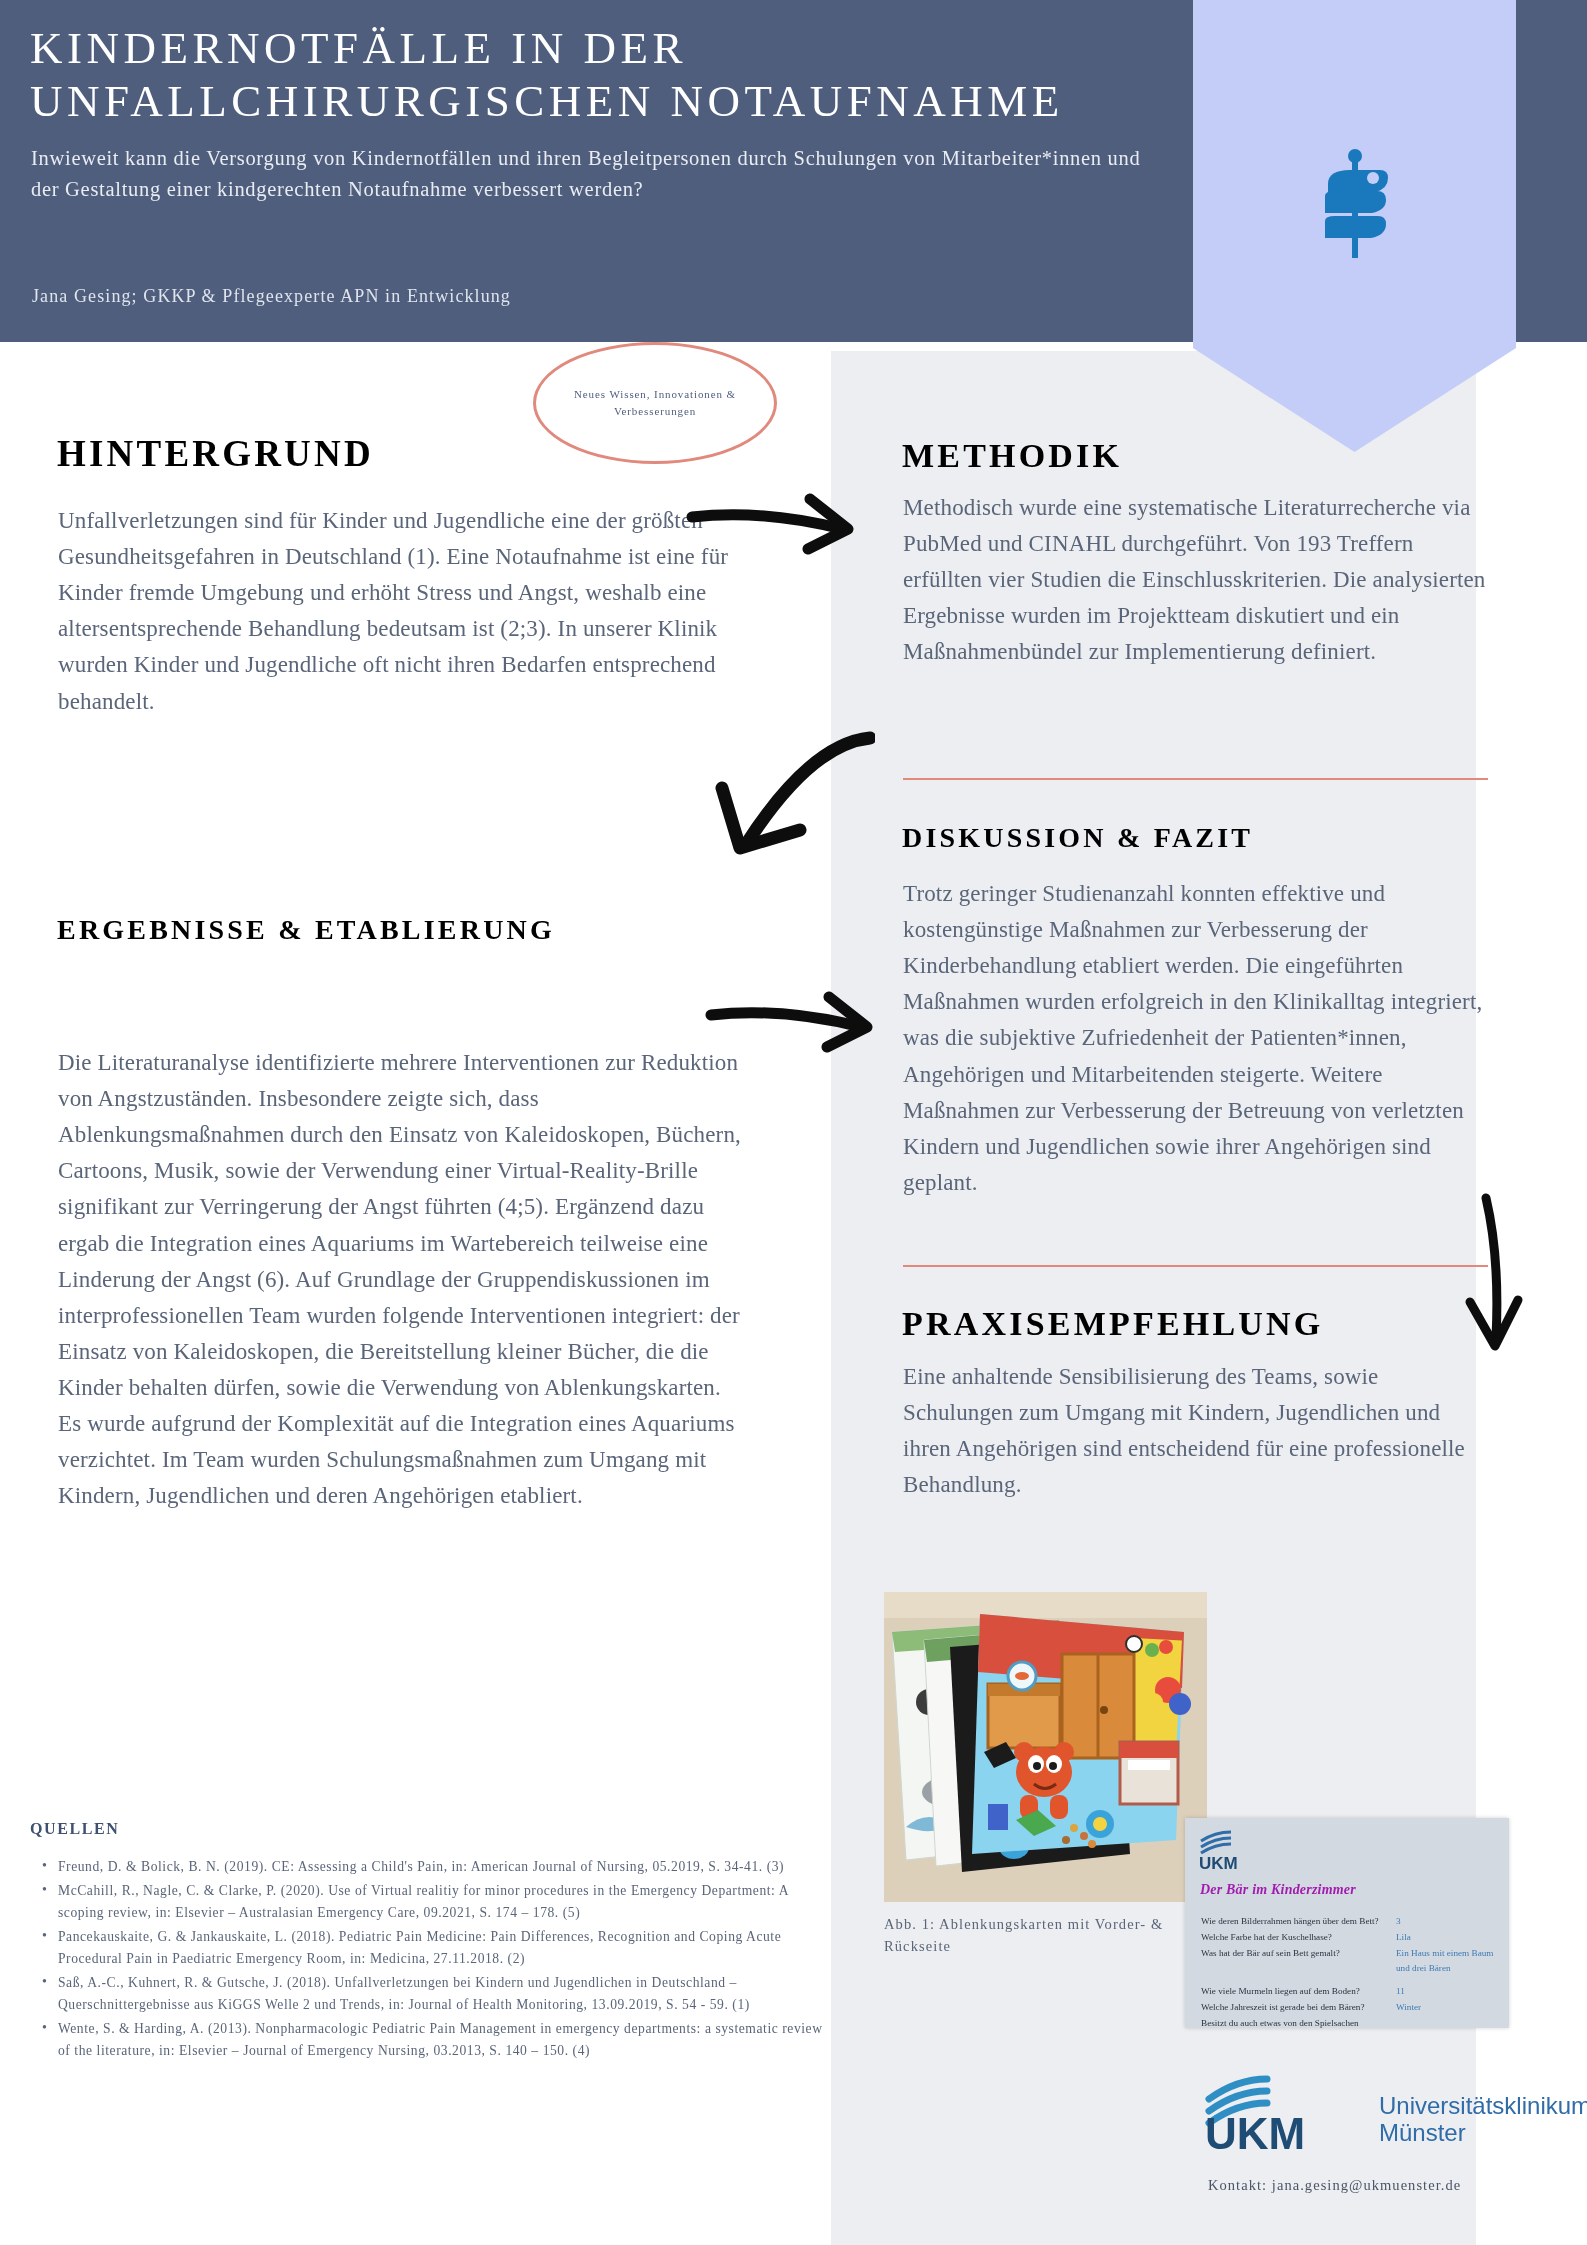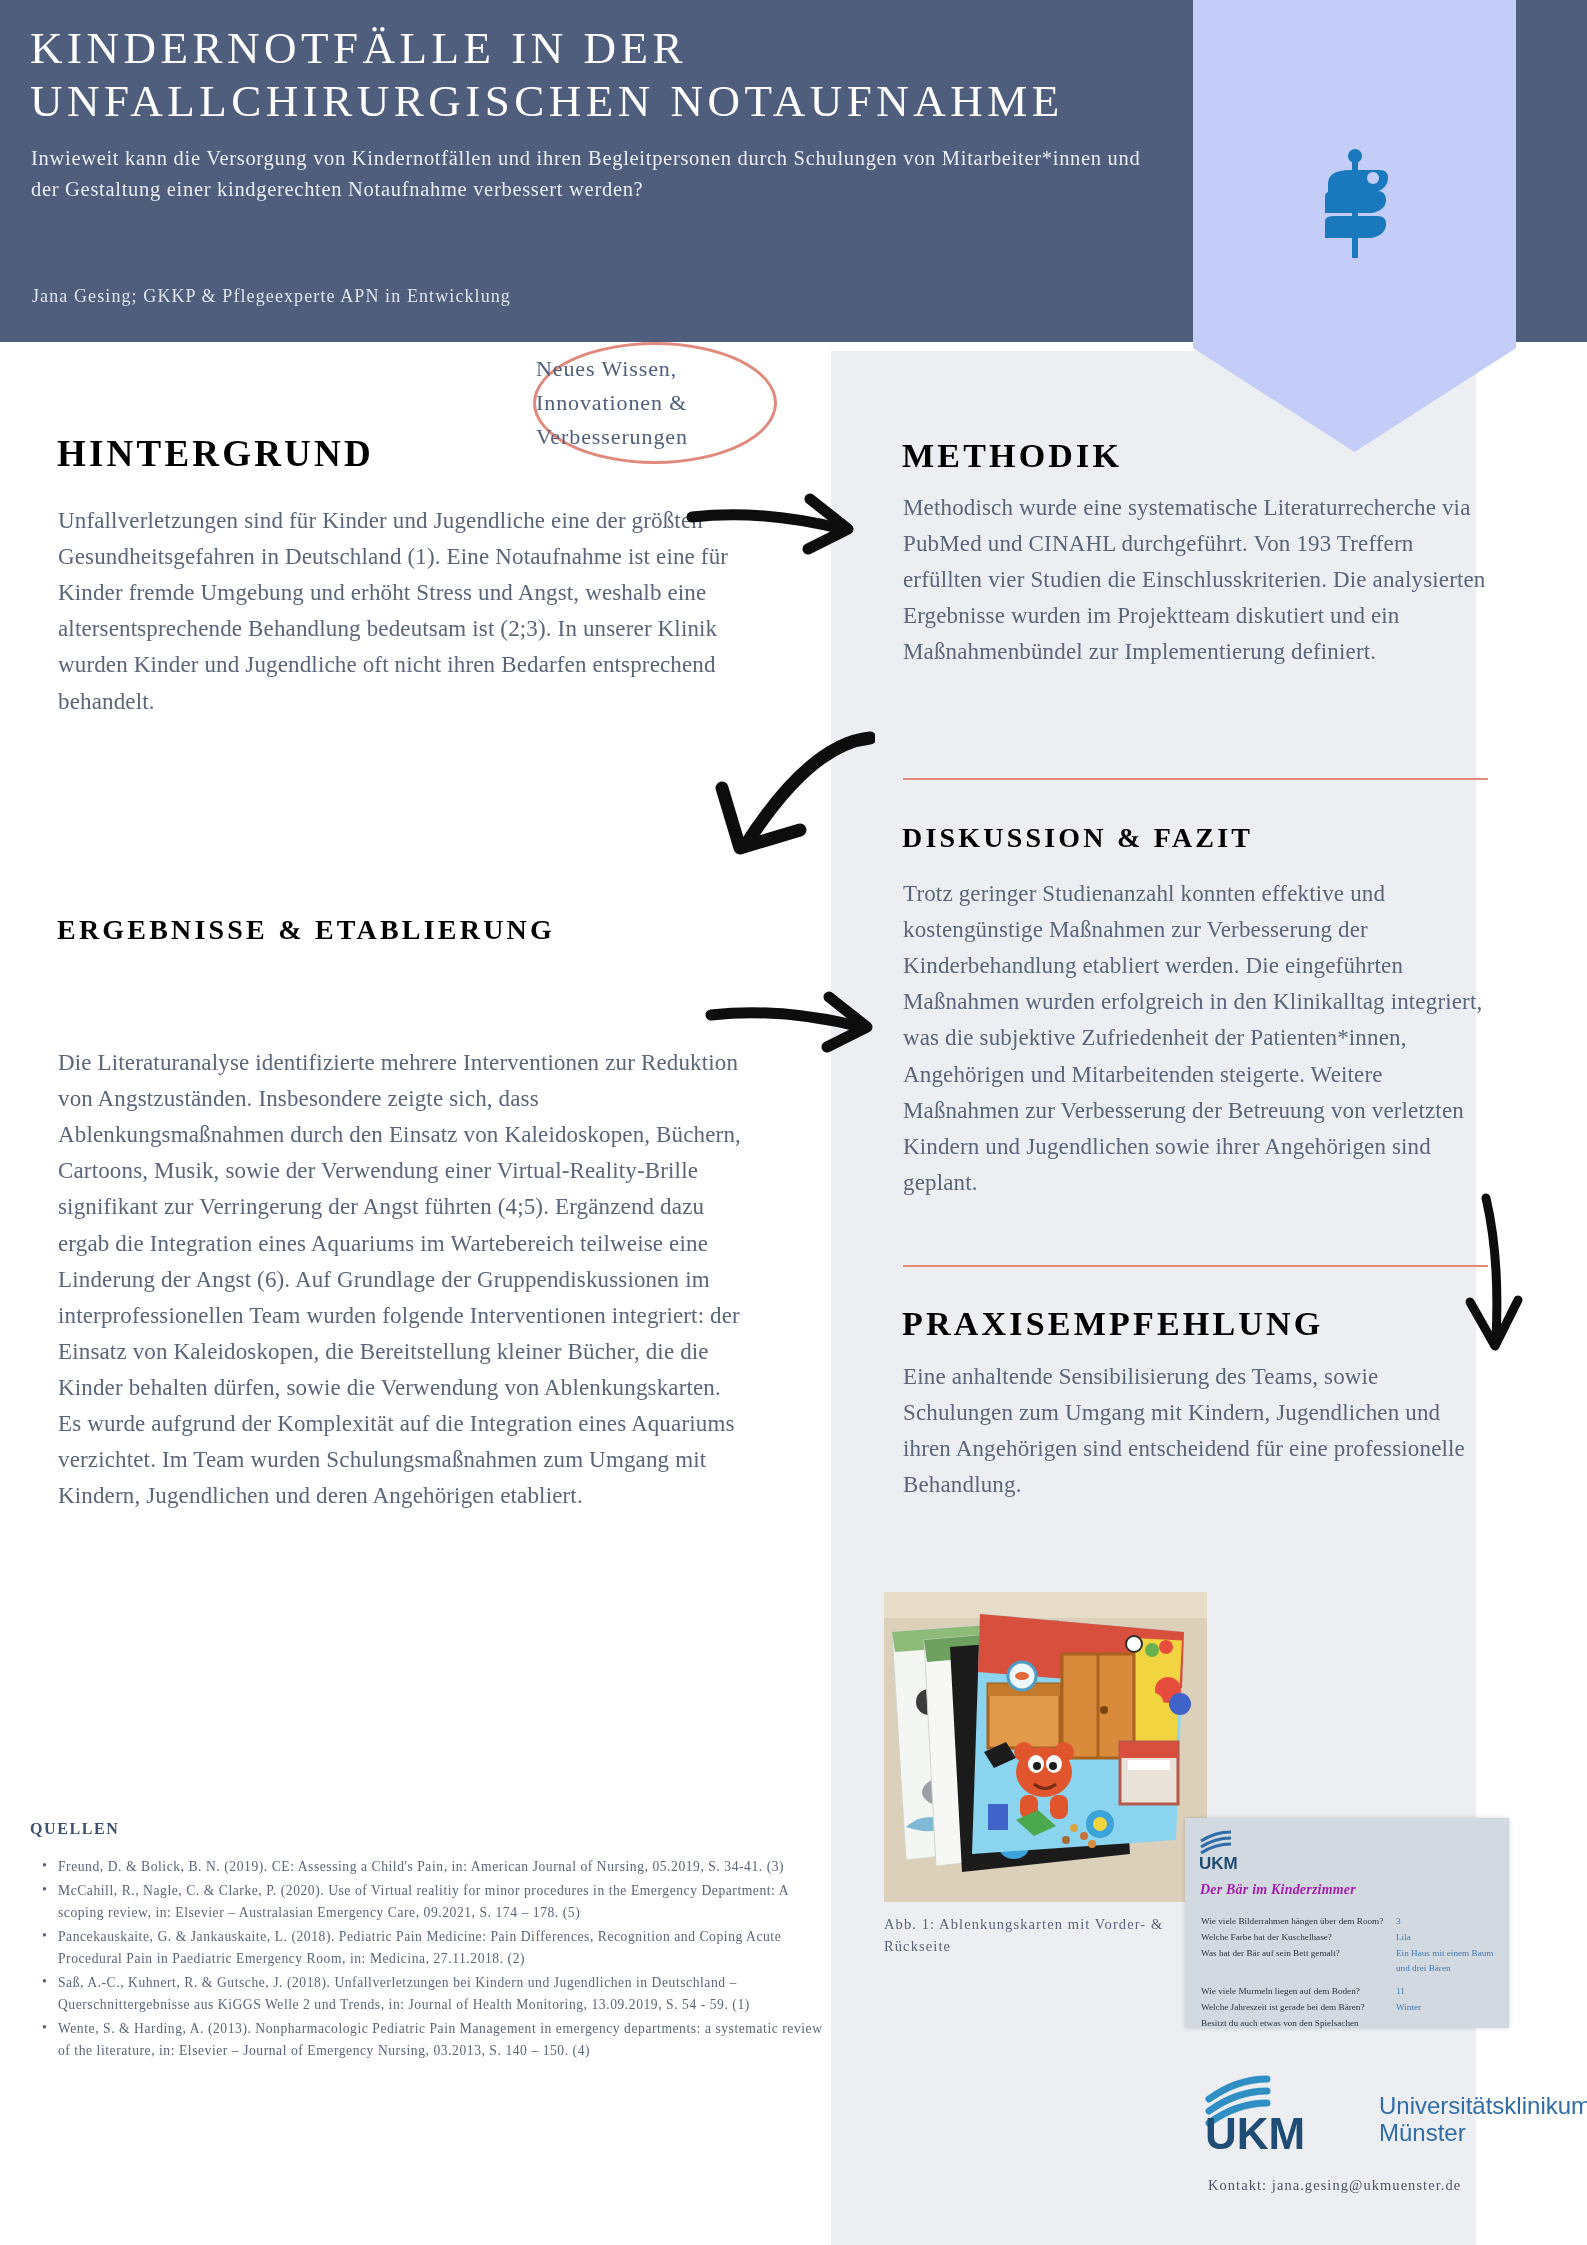--- a/index.html
+++ b/index.html
@@ -122,22 +122,23 @@
     border: 3px solid #e0897c;
     border-radius: 50%;
     z-index: 5;
     background: rgba(255,255,255,0.0);
   }
   #badge-text {
     position: absolute;
     left: 0; top: 50%;
     transform: translateY(-50%);
     width: 100%;
+    text-align: center;
     color: #4f5e7d;
-    font-size: 22px;
+    font-size: 11px;
     line-height: 1.55;
     letter-spacing: 0.9px;
   }
 
   
   #ergebnisse-title {
     position: absolute; left: 57px; top: 912px; width: 520px;
     font-size: 28px; line-height: 1.3;
     z-index: 2;
   }
@@ -424,21 +425,21 @@
   <div id="photo-card-back">
     <svg class="card-ukm-logo" viewBox="0 0 46 40" xmlns="http://www.w3.org/2000/svg">
       <path d="M2 11 q14-9 30-9" stroke="#2f6ca8" stroke-width="3" fill="none"></path>
       <path d="M2 17 q14-9 30-9" stroke="#2f6ca8" stroke-width="3" fill="none"></path>
       <path d="M2 23 q14-9 30-9" stroke="#2f6ca8" stroke-width="3" fill="none"></path>
       <text x="0" y="39" font-family="Liberation Sans, sans-serif" font-size="17" font-weight="700" fill="#1f4c74">UKM</text>
     </svg>
     <div class="card-heading">Der Bär im Kinderzimmer</div>
     <div class="card-qa">
       <div class="qrow">
-        <span class="q">Wie viele Bilderrahmen hängen über dem Room?</span>
+        <span class="q">Wie deren Bilderrahmen hängen über dem Bett?</span>
         <span class="a">3</span>
       </div>
       <div class="qrow">
         <span class="q">Welche Farbe hat der Kuschelhase?</span>
         <span class="a">Lila</span>
       </div>
       <div class="qrow">
         <span class="q">Was hat der Bär auf sein Bett gemalt?</span>
         <span class="a">Ein Haus mit einem Baum und drei Bären</span>
       </div>

